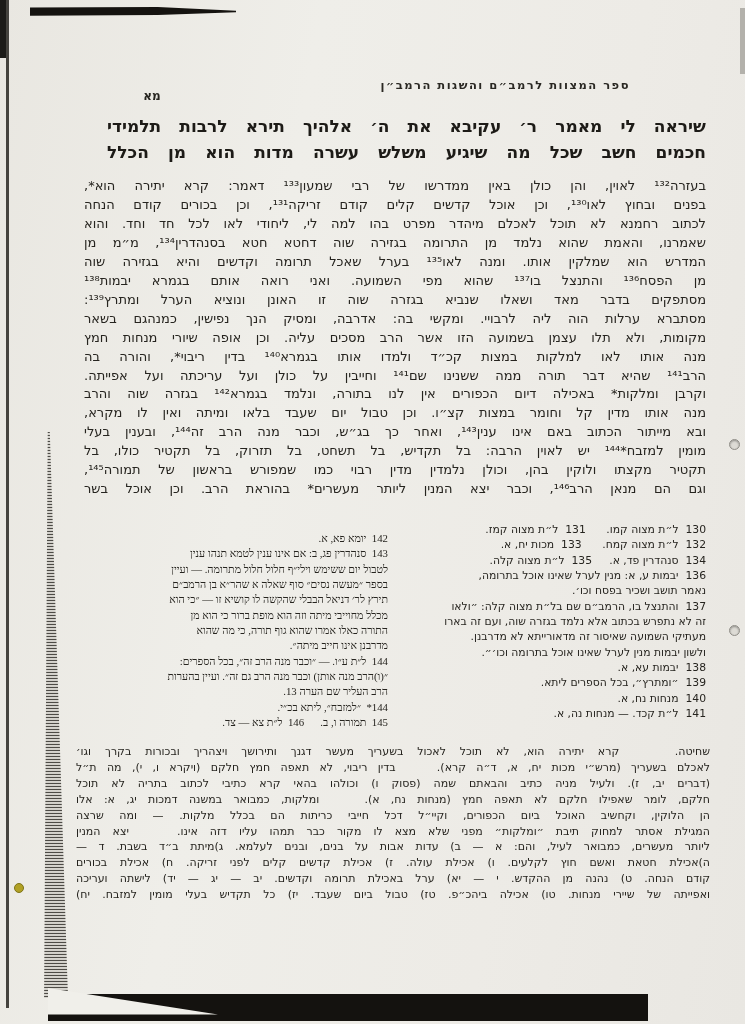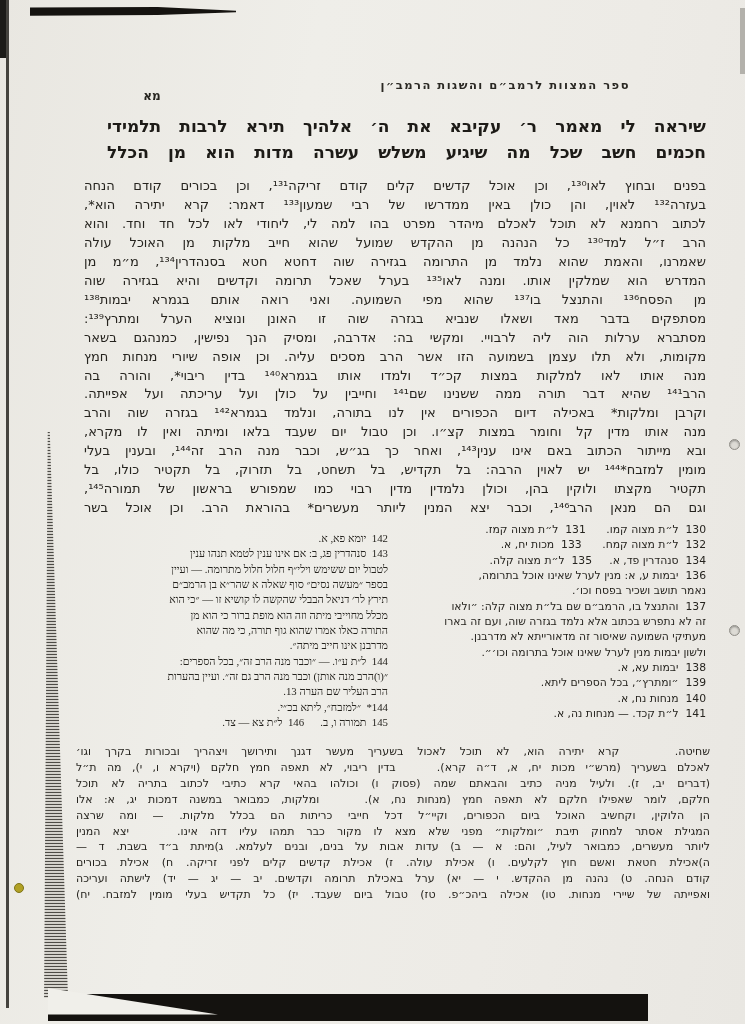--- a/index.html
+++ b/index.html
@@ -61,24 +61,23 @@
 
   <div class="abs hdr-title">ספר המצוות לרמב״ם והשגות הרמב״ן</div>
   <div class="abs pg-num">מא</div>
 
   <div class="abs headline">
     <div>שיראה לי מאמר ר׳ עקיבא את ה׳ אלהיך תירא לרבות תלמידי</div>
     <div>חכמים חשב שכל מה שיגיע משלש עשרה מדות הוא מן הכלל</div>
   </div>
 
   <div class="abs body-blk">
+    <div>בעזרה¹³² לאוין, והן כולן באין ממדרשו של רבי שמעון¹³³ דאמר: קרא יתירה הוא*,</div>
     <div>בפנים ובחוץ לאו¹³⁰, וכן אוכל קדשים קלים קודם זריקה¹³¹, וכן בכורים קודם הנחה</div>
-    <div>בעזרה¹³² לאוין, והן כולן באין ממדרשו של רבי שמעון¹³³ דאמר: קרא יתירה הוא*,</div>
     <div>לכתוב רחמנא לא תוכל לאכלם מיהדר מפרט בהו למה לי, ליחודי לאו לכל חד וחד. והוא</div>
-    <div>הרב ז״ל למד¹³⁰ כל הנהנה מן ההקדש שמועל שהוא חייב מלקות מן האוכל עולה</div>
     <div>שאמרנו, והאמת שהוא נלמד מן התרומה בגזירה שוה דחטא חטא בסנהדרין¹³⁴, מ״מ מן</div>
     <div>המדרש הוא שמלקין אותו. ומנה לאו¹³⁵ בערל שאכל תרומה וקדשים והיא בגזירה שוה</div>
     <div>מן הפסח¹³⁶ והתנצל בו¹³⁷ שהוא מפי השמועה. ואני רואה אותם בגמרא יבמות¹³⁸</div>
     <div>מסתפקים בדבר מאד ושאלו שנביא בגזרה שוה זו האונן ונוציא הערל ומתרץ¹³⁹:</div>
     <div>מסתברא ערלות הוה ליה לרבויי. ומקשי בה: אדרבה, ומסיק הנך נפישין, כמנהגם בשאר</div>
     <div>מקומות, ולא תלו עצמן בשמועה הזו אשר הרב מסכים עליה. וכן אופה שיורי מנחות חמץ</div>
     <div>מנה אותו לאו למלקות במצות קכ״ד ולמדו אותו בגמרא¹⁴⁰ בדין ריבוי*, והורה בה</div>
     <div>הרב¹⁴¹ שהיא דבר תורה ממה ששנינו שם¹⁴¹ וחייבין על כולן ועל עריכתה ועל אפייתה.</div>
     <div>וקרבן ומלקות* באכילה דיום הכפורים אין לנו בתורה, ונלמד בגמרא¹⁴² בגזרה שוה והרב</div>
     <div>מנה אותו מדין קל וחומר במצות קצ״ו. וכן טבול יום שעבד בלאו ומיתה ואין לו מקרא,</div>

